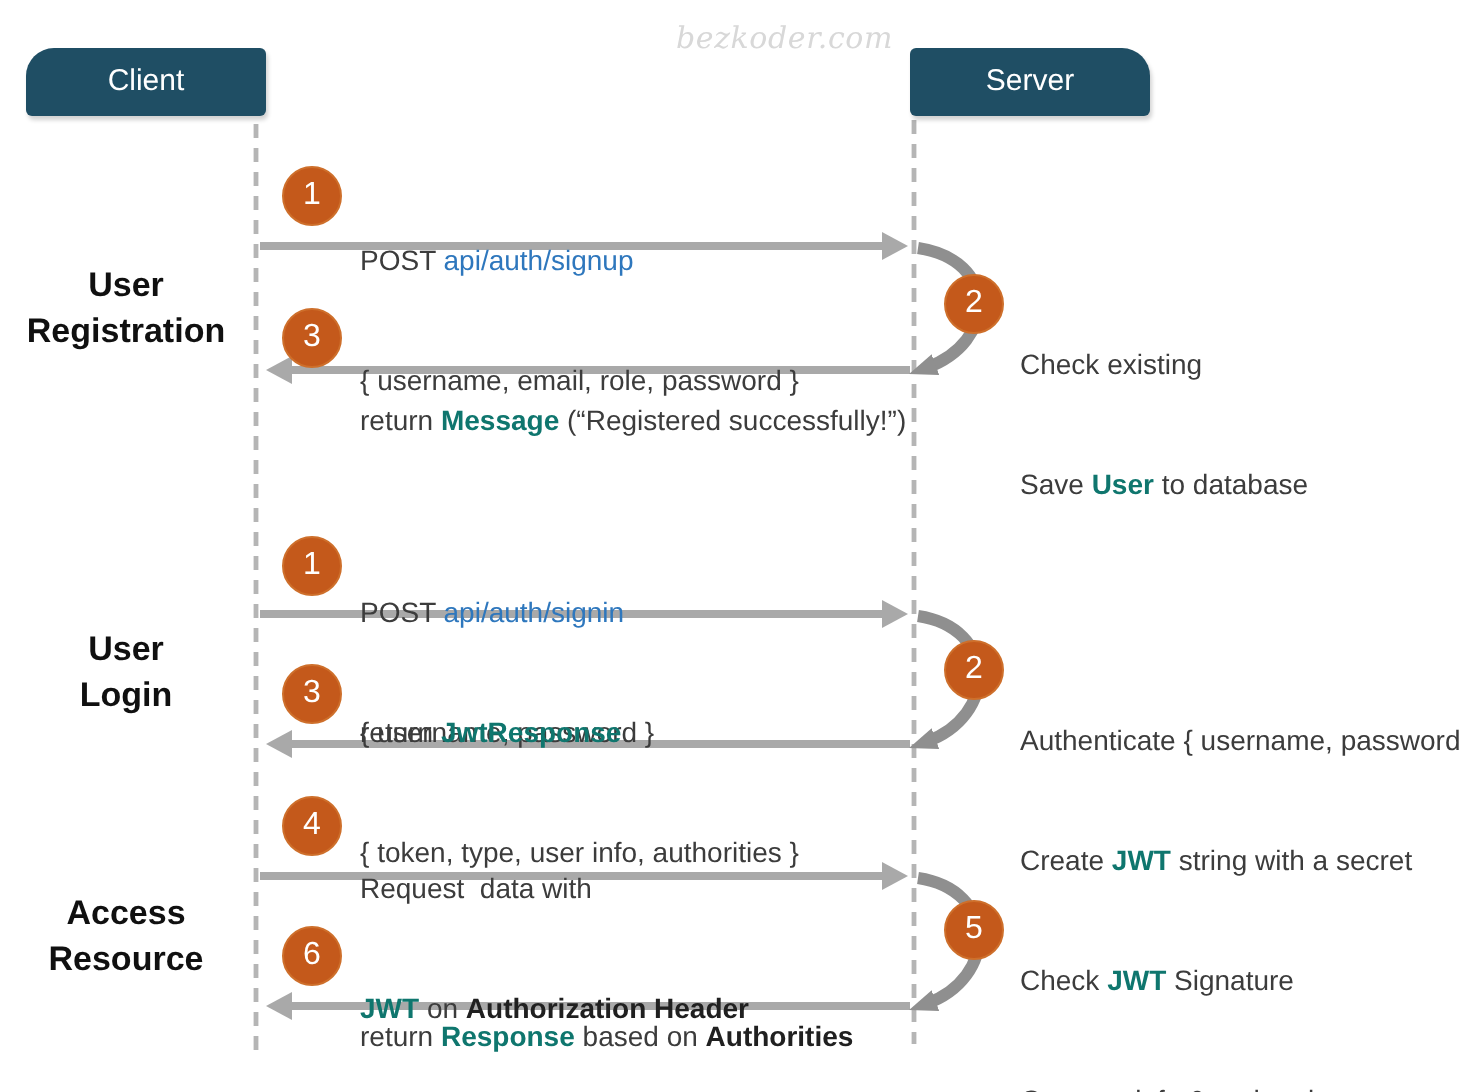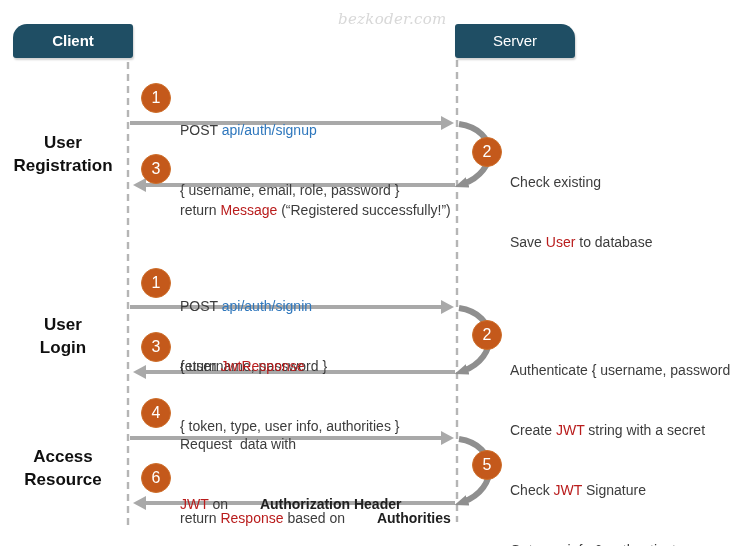--- a/index.html
+++ b/index.html
@@ -15,37 +15,37 @@
   .watermark{
     position:absolute;left:338px;top:10px;width:110px;
     font-family:"DejaVu Serif", serif;font-style:italic;
     font-size:15px;color:#D8D8D8;letter-spacing:0.3px;
   }
   .actor{
     position:absolute;top:24px;width:120px;height:34px;background:#1F4E64;
     color:#ffffff;text-align:center;line-height:34px;font-size:15px;
     box-shadow:1px 2px 2px rgba(0,0,0,0.18);
   }
-  .actor.client{left:13px;border-radius:14px 3px 3px 3px;font-weight:bold;}
+  .actor.client{left:13px;border-radius:14px 3px 3px 3px;}
   .actor.server{left:455px;border-radius:3px 14px 3px 3px;text-align:center;}
   .section-label{
     position:absolute;left:0;width:126px;text-align:center;
     font-size:17px;font-weight:bold;color:#101010;line-height:23px;
   }
   .badge{
     position:absolute;width:30px;height:30px;border-radius:50%;
     background:#C4591B;border:1px solid #CE6F2B;box-sizing:border-box;
     color:#ffffff;font-size:16px;line-height:28px;text-align:center;
   }
   .msg{
     position:absolute;font-size:14px;color:#3C3C3C;line-height:20px;white-space:pre;
   }
-  .kw{color:#b91c1c;font-weight:normal;}
+  .kw{color:#0f766e;font-weight:bold;}
   .link{color:#2E77BD;}
-  .b{color:#202020;font-weight:bold;margin-left:28px;}
+  .b{color:#202020;font-weight:bold;}
 </style>
 </head>
 <body>
 
 <div class="stage">
 
   <svg class="layer" width="734" height="546" viewBox="0 0 734 546">
     <defs>
       <marker id="loopHead" markerUnits="userSpaceOnUse" markerWidth="18" markerHeight="16" refX="5" refY="5.5" orient="auto">
         <path d="M0,0 L14,5.5 L0,11 Z" fill="#8F8F8F"></path>

